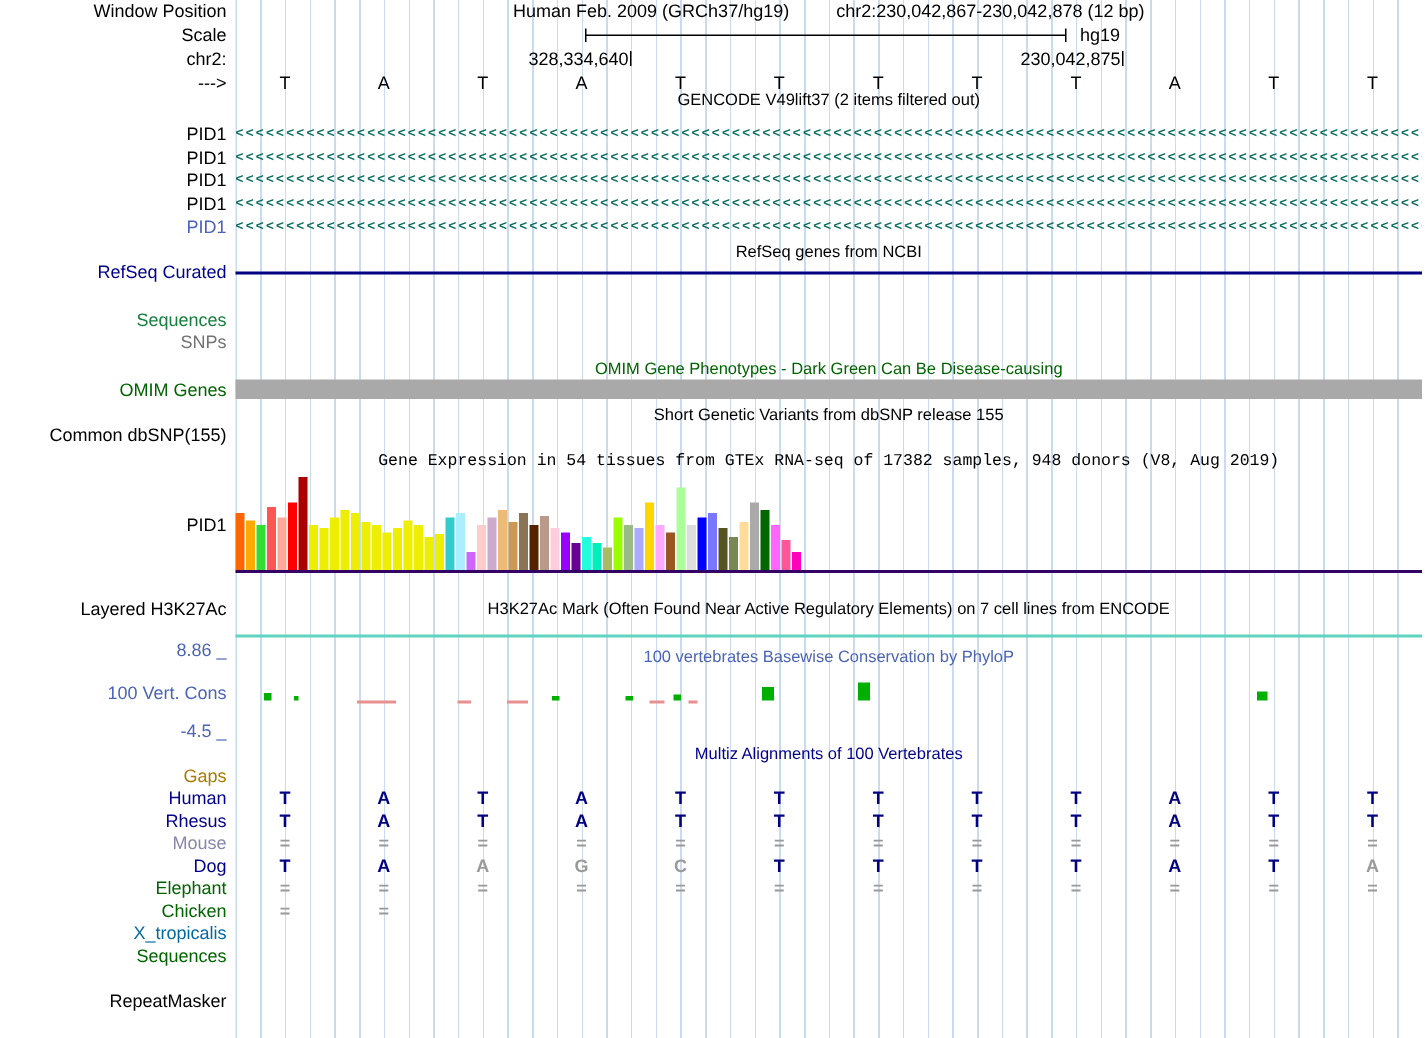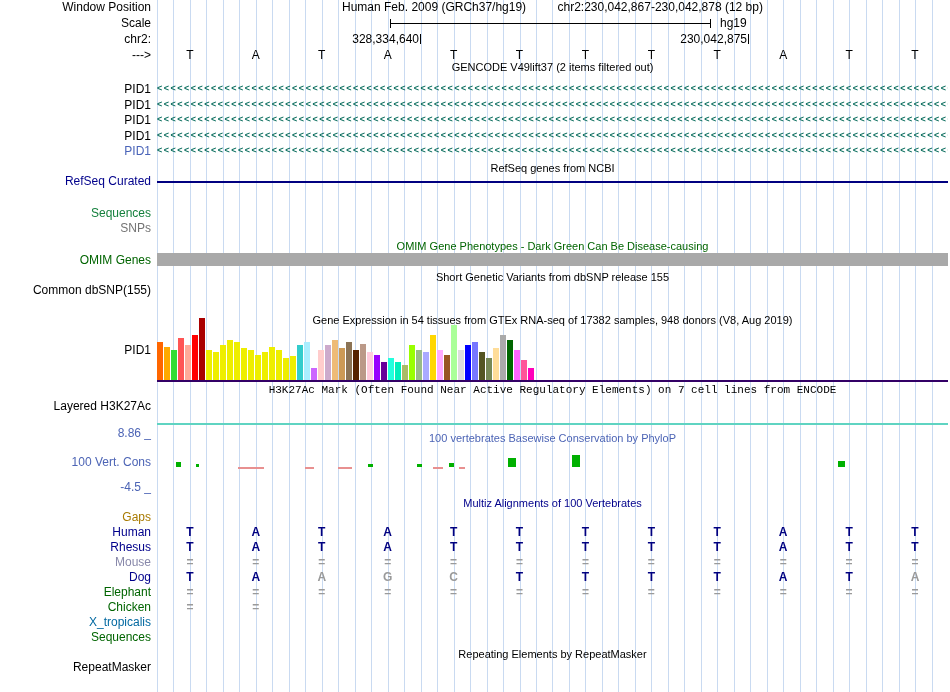--- a/index.html
+++ b/index.html
@@ -52,25 +52,24 @@
     <div class="coord coord-left">
       <span>328,334,640</span><span class="tick"></span>
     </div>
     <div class="coord coord-right">
       <span>230,042,875</span><span class="tick"></span>
     </div>
   <div class="track-header" style="top: 61px; color: rgb(0, 0, 0);">GENCODE V49lift37 (2 items filtered out)</div>
       <div class="track-header" style="top: 162px; color: rgb(0, 0, 0);">RefSeq genes from NCBI</div>
       <div class="track-header" style="top: 240px; color: rgb(0, 100, 0);">OMIM Gene Phenotypes - Dark Green Can Be Disease-causing</div>
       <div class="track-header" style="top: 271px; color: rgb(0, 0, 0);">Short Genetic Variants from dbSNP release 155</div>
-      <div class="track-header" style="top: 314px; color: rgb(0, 0, 0);">Gene Expression in 54 tissues from GTEx RNA-seq of 17382 samples, 948 donors (V8, Aug 2019)</div>
-      <div class="track-header" style="top: 384px; color: rgb(0, 0, 0); font-family: Liberation Mono, monospace;">H3K27Ac Mark (Often Found Near Active Regulatory Elements) on 7 cell lines from ENCODE</div>
+      <div class="track-header" style="top: 302px; color: rgb(0, 0, 0); font-family: Liberation Mono, monospace;">Gene Expression in 54 tissues from GTEx RNA-seq of 17382 samples, 948 donors (V8, Aug 2019)</div>
+      <div class="track-header" style="top: 400px; color: rgb(0, 0, 0);">H3K27Ac Mark (Often Found Near Active Regulatory Elements) on 7 cell lines from ENCODE</div>
       <div class="track-header" style="top: 432px; color: rgb(76, 100, 181);">100 vertebrates Basewise Conservation by PhyloP</div>
       <div class="track-header" style="top: 497px; color: rgb(0, 0, 139);">Multiz Alignments of 100 Vertebrates</div>
-      <div class="track-header" style="top: 648px; color: rgb(0, 0, 0);">Repeating Elements by RepeatMasker</div>
       <div class="ruler-base" style="left: 32.9585px; top: 49px;">T</div>
       <div class="ruler-base" style="left: 98.8755px; top: 49px;">A</div>
       <div class="ruler-base" style="left: 164.792px; top: 49px;">T</div>
       <div class="ruler-base" style="left: 230.709px; top: 49px;">A</div>
       <div class="ruler-base" style="left: 296.627px; top: 49px;">T</div>
       <div class="ruler-base" style="left: 362.543px; top: 49px;">T</div>
       <div class="ruler-base" style="left: 428.461px; top: 49px;">T</div>
       <div class="ruler-base" style="left: 494.377px; top: 49px;">T</div>
       <div class="ruler-base" style="left: 560.294px; top: 49px;">T</div>
       <div class="ruler-base" style="left: 626.212px; top: 49px;">A</div>

